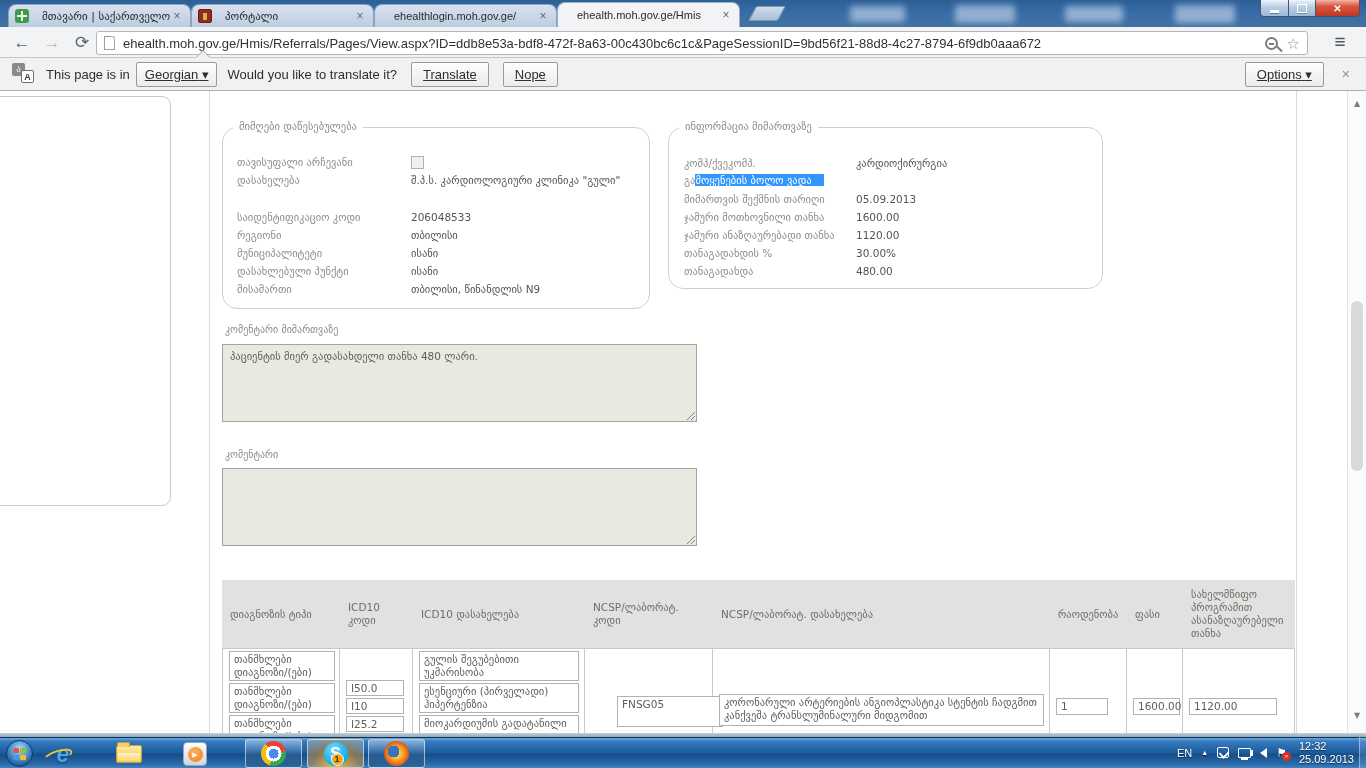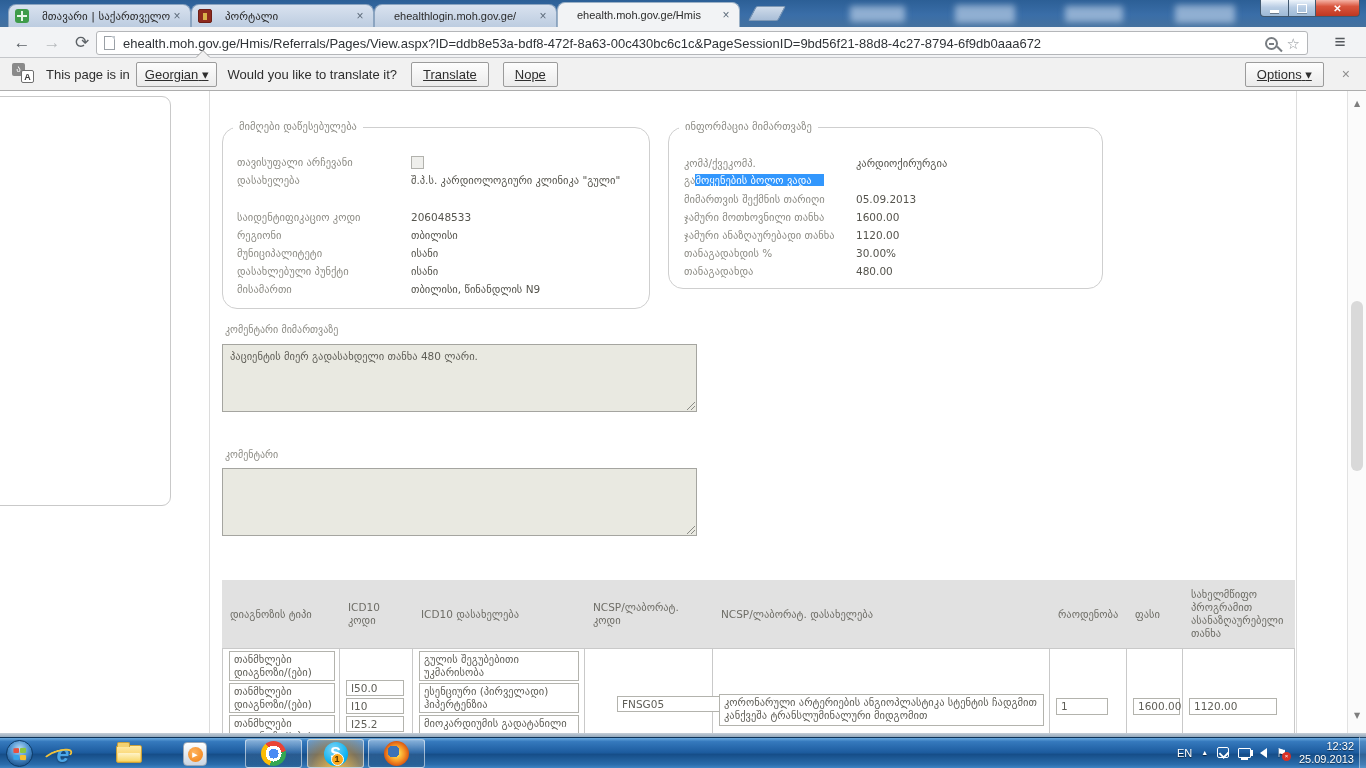--- a/index.html
+++ b/index.html
@@ -85,38 +85,38 @@
   .fs1 { left:222px; top:36px; width:428px; height:182px; padding:25px 0 0 14px; }
   .fs2 { left:668px; top:36px; width:435px; height:162px; padding:26px 0 0 15px; }
   .legend { position:absolute; top:-8px; left:10px; background:#fff; padding:0 6px; font-size:10.5px; color:#8e8d86; }
   .frow { display:flex; min-height:18px; line-height:18px; font-size:10.5px; }
   .flabel { width:174px; flex:none; color:#8e8d86; }
   .fs2 .flabel { width:172px; }
   .fvalue { color:#55544d; width:240px; }
   .checkbox { width:13px; height:13px; border:1px solid #b2b2ad; background:#efefec; display:inline-block; margin-top:3px; }
   .sel { background:#3297fd; color:#fff; padding-right:12px; }
   .cmt-label { position:absolute; left:225px; font-size:10px; color:#8e8d86; }
-  .cmt-box { position:absolute; left:222px; width:475px; height:68px; background:#e9e9e1; border:1px solid #a5a5a0;
+  .cmt-box { position:absolute; left:222px; width:475px; height:78px; background:#e9e9e1; border:1px solid #a5a5a0;
     padding:5px 7px; font-size:10.5px; color:#5f5e57; overflow:hidden; }
   .resize-grip { position:absolute; right:1px; bottom:1px; width:10px; height:10px;
     background:repeating-linear-gradient(135deg, transparent 0 2px, #8a8a85 2px 3px); clip-path:polygon(100% 0,100% 100%,0 100%); }
 
   
   .tbl { position:absolute; left:222px; top:489px; width:1073px; }
   .tbl-head, .tbl-body { display:grid; grid-template-columns:118px 73px 172px 128px 337px 77px 56px 112px; }
   .th { background:#e1e1e1; min-height:68px; display:flex; align-items:center; padding:4px 8px;
     font-size:10.5px; color:#6e6d66; line-height:13px; }
   .td { border-right:1px solid #c9c9c9; border-top:1px solid #c9c9c9; min-height:120px; padding-top:2px; }
   .td.first { border-left:1px solid #c9c9c9; }
   .ibox { border:1px solid #b3b3ad; background:#fff; margin:0 0 2px 6px; padding:1px 4px;
     font-size:10.5px; line-height:13px; color:#5f5e57; }
   .c1 .ibox { width:106px; height:30px; }
   .c2 { padding-top:31px; } .c2 .ibox { width:58px; height:16px; }
   .c3 .ibox { width:160px; height:30px; }
-  .c4 { padding-top:47px; } .c4 .ibox { width:106px; height:16px;margin-left:32px; }
+  .c4 { padding-top:47px; } .c4 .ibox { width:106px; height:31px;margin-left:32px; }
   .c5 { padding-top:45px; } .c5 .ibox { width:325px; height:32px; }
   .c6 { padding-top:49px; } .c6 .ibox { width:52px; height:17px; }
   .c7 { padding-top:49px; } .c7 .ibox { width:47px; height:17px; }
   .c8 { padding-top:49px; } .c8 .ibox { width:88px; height:17px; }
 
   
   .scrollbar { position:absolute; right:0; top:0; width:19px; height:642px; background:#fbfbfb; border-left:1px solid #e2e2e2; }
   .sb-arrow { position:absolute; left:0; width:18px; text-align:center; font-size:8px; color:#7e7e7e; }
   .sb-up { top:8px; } .sb-down { top:620px; }
   .sb-thumb { position:absolute; left:3px; top:210px; width:12px; height:170px; background:#d9d9d9; border-radius:6px; }
@@ -168,21 +168,21 @@
   .tray-up { font-size:7px; }
   .hw-ic { width:12px; height:11px; border:1px solid #fff; border-radius:2px; position:relative; }
   .hw-ic::after { content:""; position:absolute; left:2px; top:2px; width:6px; height:5px; border-left:2px solid #fff; border-bottom:2px solid #fff; transform:rotate(-45deg); }
   .net-ic { width:13px; height:10px; border:1px solid #fff; border-radius:1px; position:relative; }
   .net-ic::after { content:""; position:absolute; left:2px; bottom:-3px; width:7px; height:2px; background:#fff; }
   .vol-ic { width:0; height:0; border-top:5px solid transparent; border-bottom:5px solid transparent; border-right:7px solid #fff; position:relative; }
   .vol-ic::after { content:""; position:absolute; left:-10px; top:-3px; width:3px; height:6px; background:#fff; }
   .flag-ic { font-size:12px; position:relative; line-height:12px; }
   .flag-x { position:absolute; right:-4px; bottom:-2px; width:9px; height:9px; border-radius:50%; background:#d93025;
     color:#fff; font-size:6px; text-align:center; line-height:9px; text-shadow:none; }
-  .clock { text-align:right; line-height:13px; margin-left:12px; margin-right:4px; }
+  .clock { line-height:13px; margin-left:12px; margin-right:4px; }
   .show-desktop { position:absolute; right:0; top:737px; width:7px; height:31px;
     background:rgba(255,255,255,.12); border-left:1px solid rgba(255,255,255,.4); }
 </style>
 </head>
 <body>
 
 <div class="screen">
 
   <div class="tabstrip">
     <div class="glass" style="left:850px;top:6px;width:55px;height:16px;"></div>

